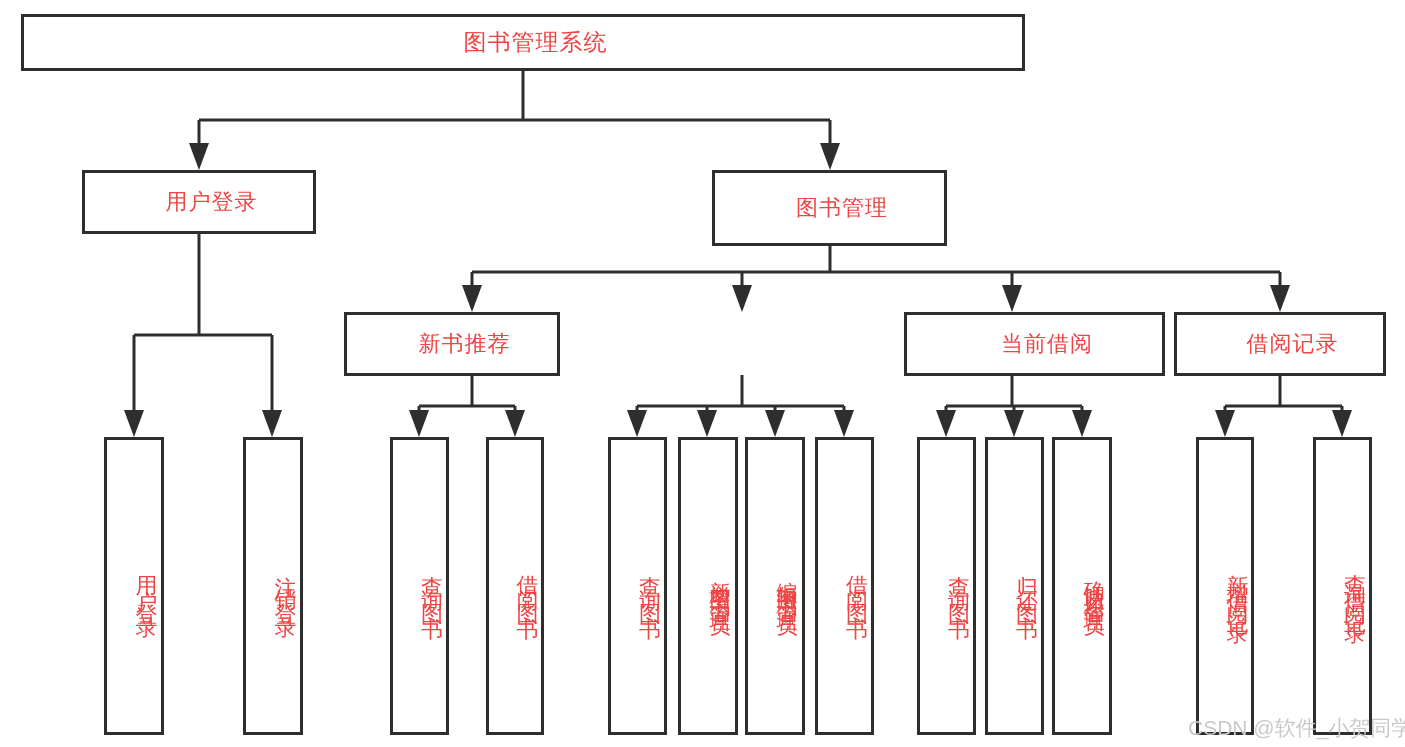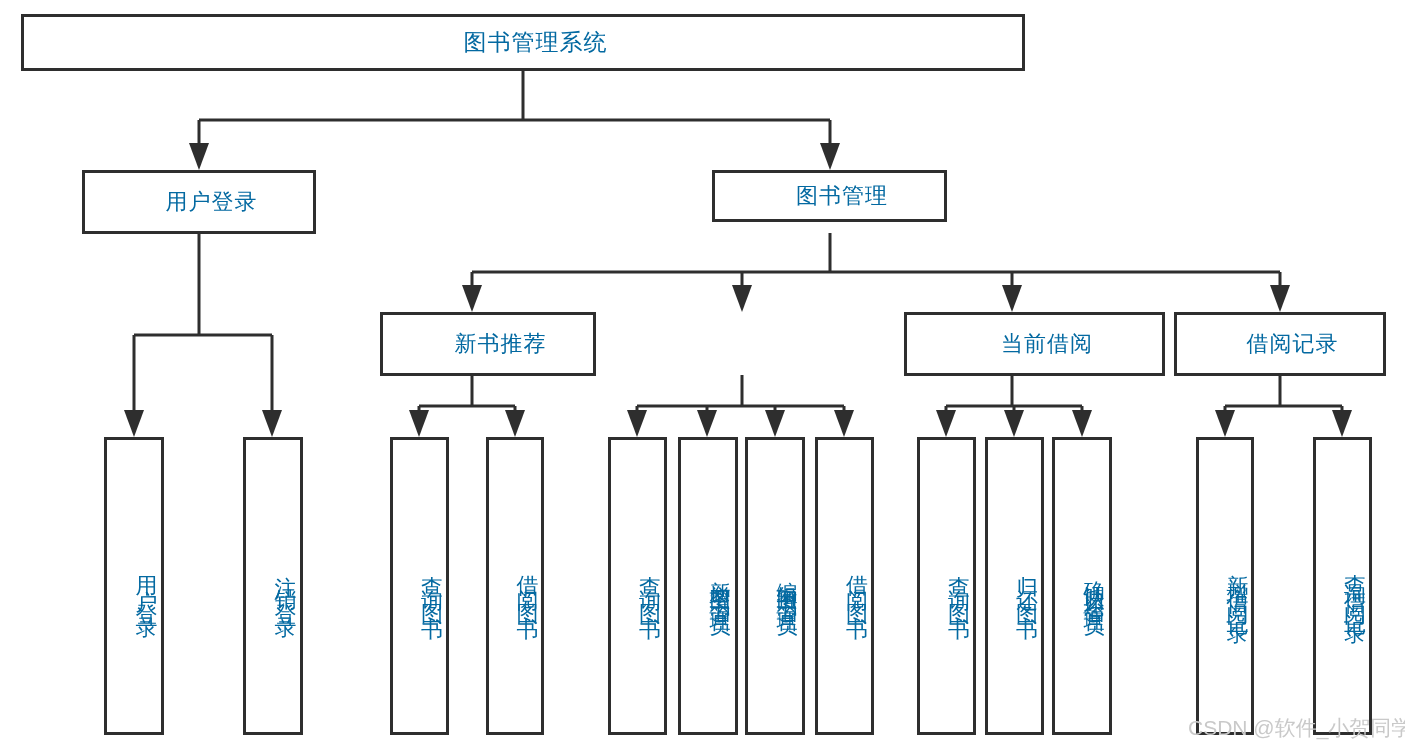--- a/index.html
+++ b/index.html
@@ -22,21 +22,21 @@
     pointer-events: none;
   }
   .box {
     position: absolute;
     box-sizing: border-box;
     border: 3px solid #2e2e2e;
     background: #ffffff;
     display: flex;
     align-items: center;
     justify-content: center;
-    color: #0369a1;
+    color: #ef4444;
     font-size: 22px;
     letter-spacing: 1px;
     z-index: 2;
     padding-left: 25px;
   }
   .box.root { font-size: 23px; }
   .vbox span {
     writing-mode: vertical-lr;
     text-orientation: mixed;
     white-space: nowrap;
@@ -100,25 +100,25 @@
     </g>
   </svg>
 
   <div class="box root" style="left:21px;top:14px;width:1004px;height:57px">
     <span>图书管理系统</span>
   </div>
 
   <div class="box" style="left:82px;top:170px;width:234px;height:64px">
     <span>用户登录</span>
   </div>
-  <div class="box" style="left:712px;top:170px;width:235px;height:52px">
+  <div class="box" style="left:712px;top:170px;width:235px;height:76px">
     <span>图书管理</span>
   </div>
 
-  <div class="box" style="left:380px;top:312px;width:216px;height:64px">
+  <div class="box" style="left:344px;top:312px;width:216px;height:64px">
     <span>新书推荐</span>
   </div>
   <div class="box" style="left:904px;top:312px;width:261px;height:64px">
     <span>当前借阅</span>
   </div>
   <div class="box" style="left:1174px;top:312px;width:212px;height:64px">
     <span>借阅记录</span>
   </div>
 
   <div class="box vbox loose" style="left:104px;top:437px;width:60px;height:298px">

